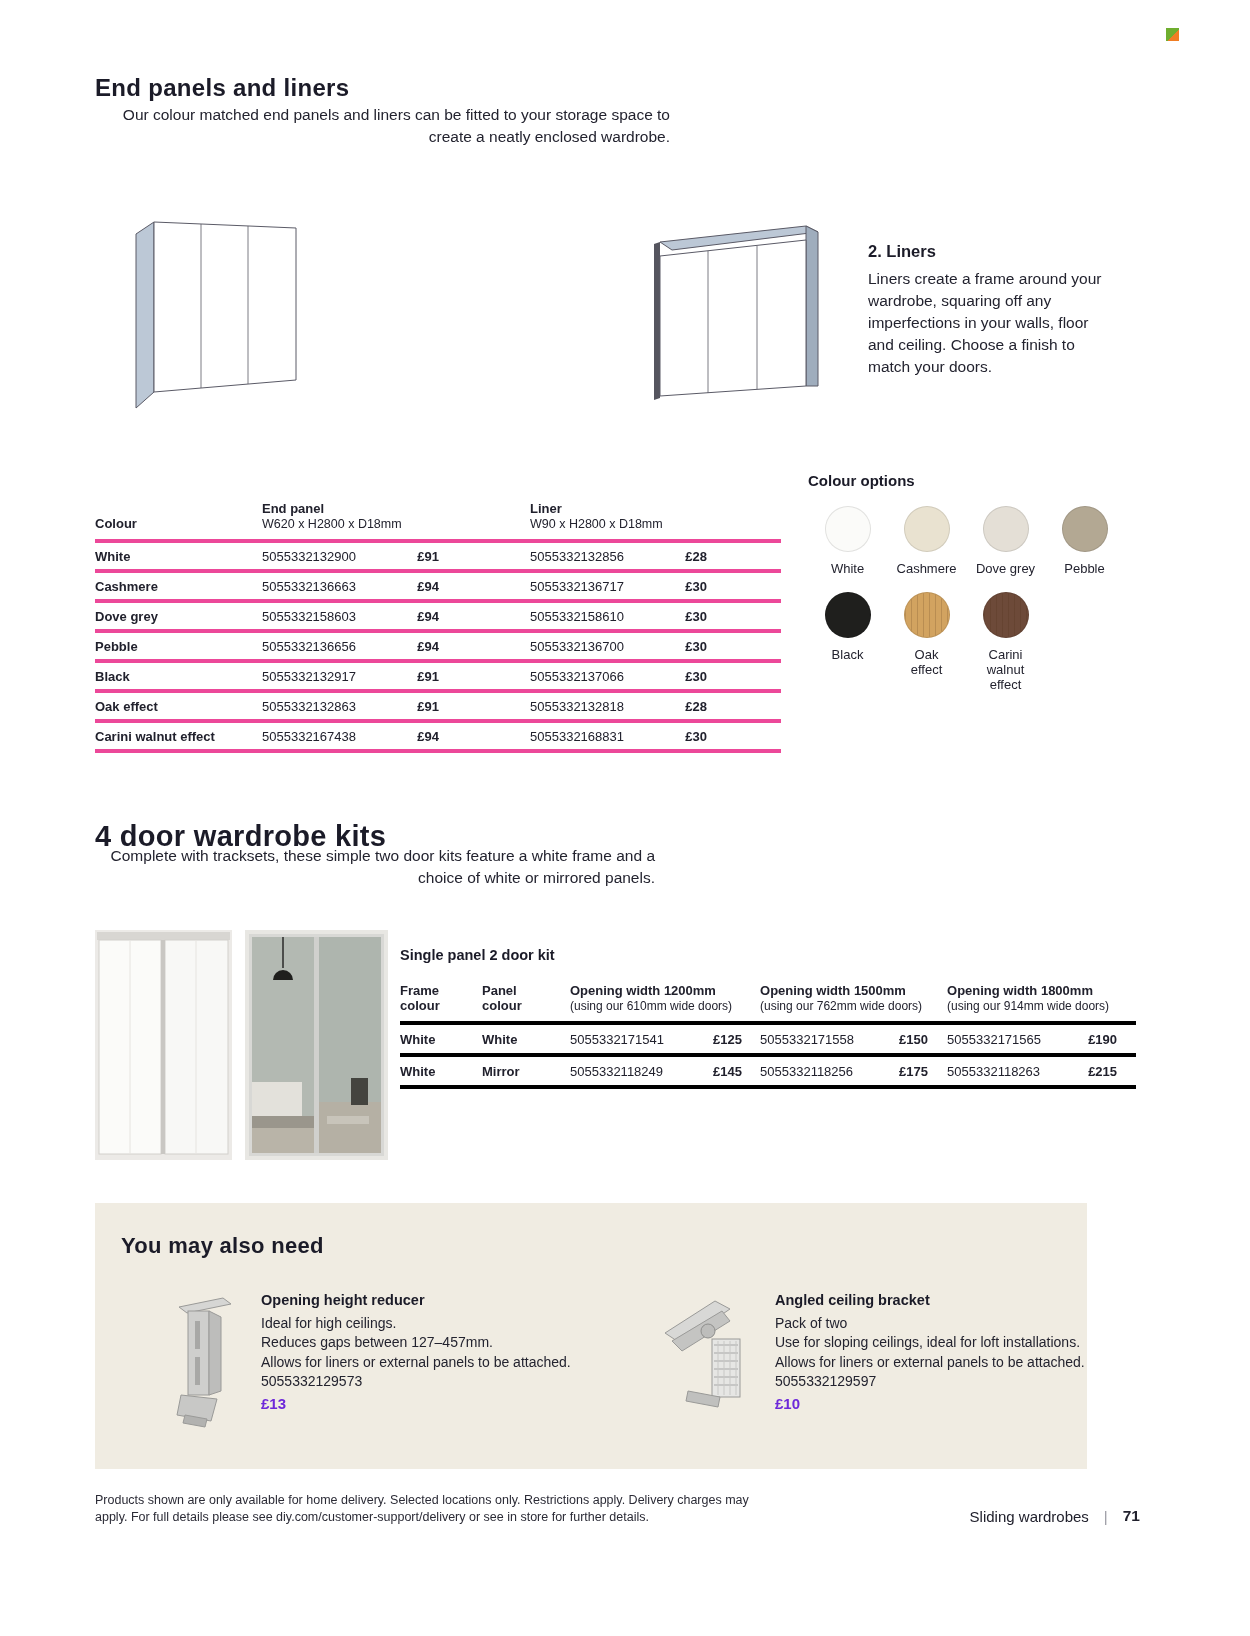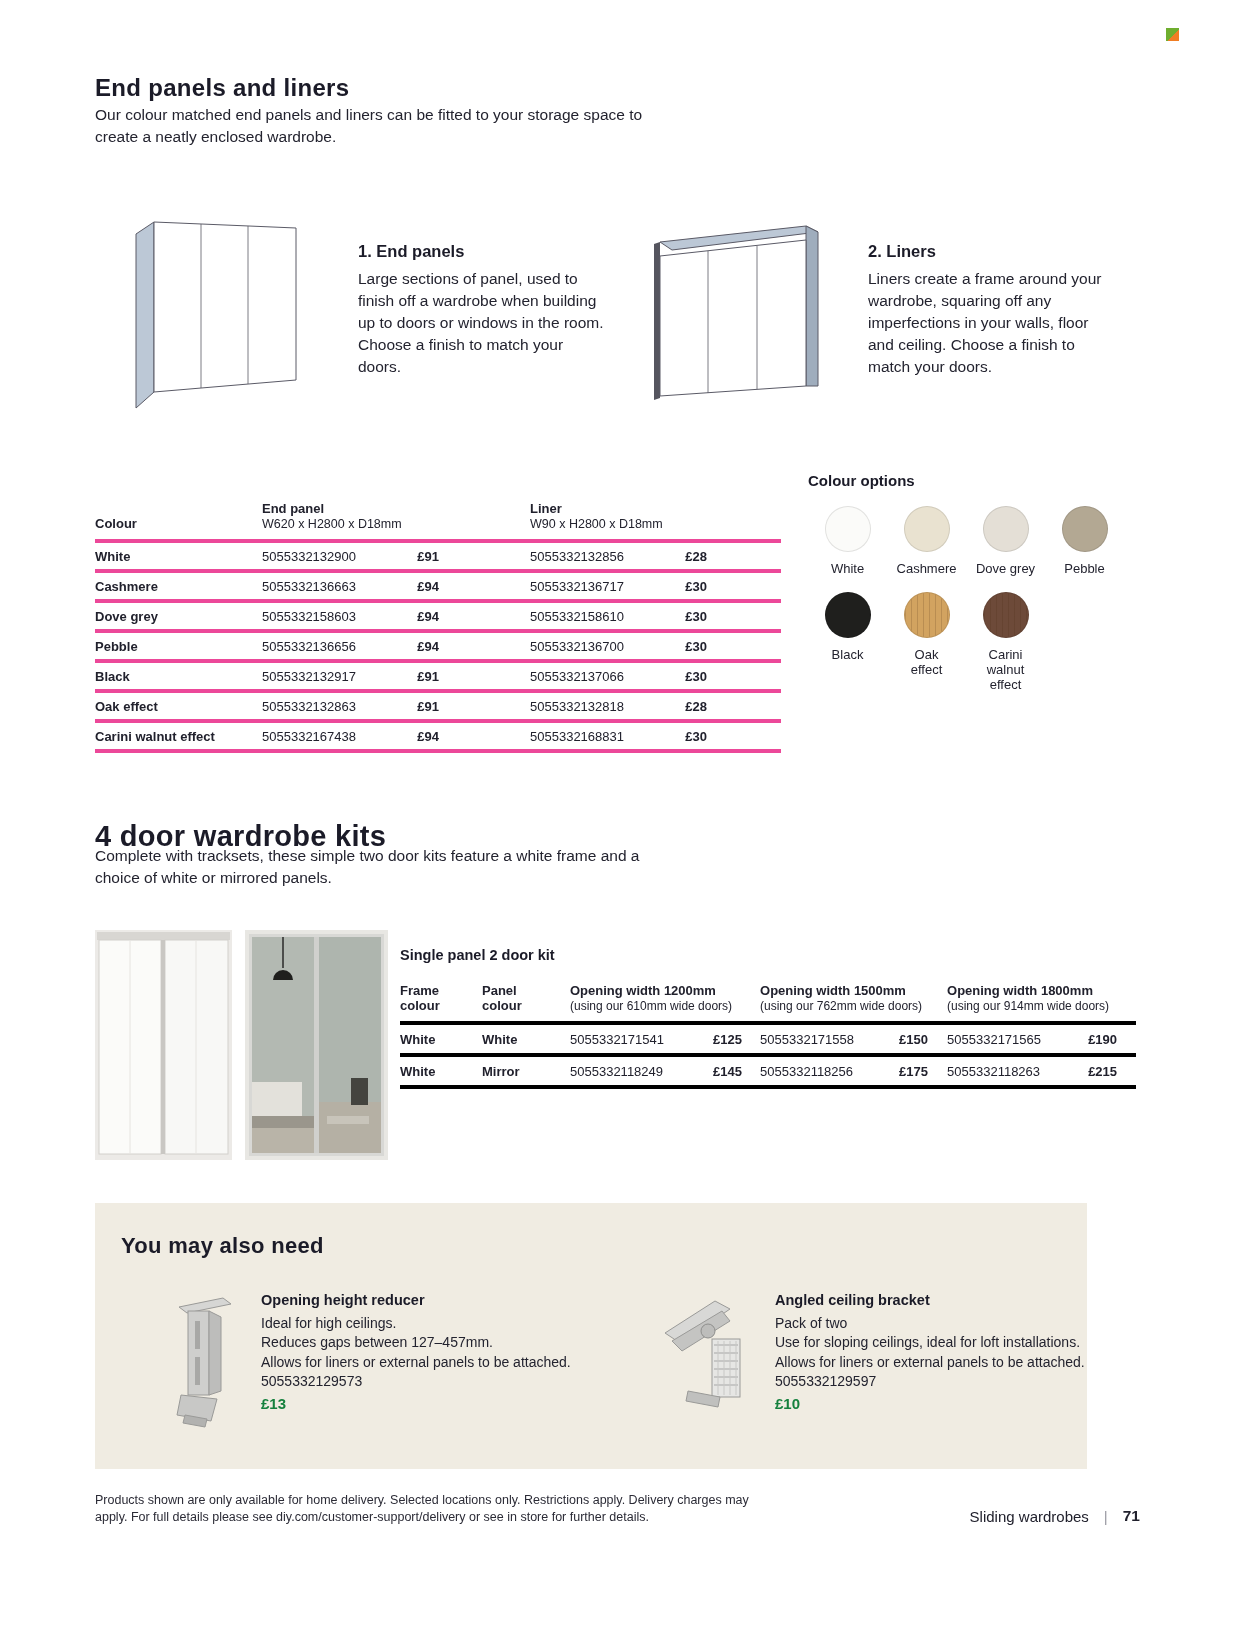--- a/index.html
+++ b/index.html
@@ -3,21 +3,21 @@
 <meta charset="utf-8">
 <style>
   html,body{margin:0;padding:0;background:#ffffff;}
   .page{
     position:relative;width:1250px;height:1636px;background:#ffffff;
     font-family:"Liberation Sans","DejaVu Sans",sans-serif;color:#21212d;overflow:hidden;
   }
   .abs{position:absolute;}
   .h1{font-size:24px;font-weight:700;letter-spacing:.3px;color:#1b1b28;}
   .h2{font-size:29px;font-weight:700;letter-spacing:.3px;color:#1b1b28;}
-  .body-text{font-size:15.5px;line-height:22px;color:#23232f;}
+  .body-text{font-size:15.5px;line-height:22px;color:#23232f;text-align:right;}
   .feature-title{font-size:16.5px;font-weight:700;color:#1b1b28;margin-bottom:7px;}
   .feature-body{font-size:15.5px;line-height:22px;color:#23232f;}
 
   
   table{border-collapse:collapse;}
   .t1{font-size:13px;width:686px;table-layout:fixed;}
   .t1 td{padding:6px 0 5px;border-bottom:4px solid #ec4899;vertical-align:bottom;}
   .t1 tr.head td{padding-bottom:8px;vertical-align:bottom;}
   .t2{font-size:13px;width:736px;table-layout:fixed;}
   .t2 td{padding:7px 0 6px;border-bottom:4px solid #000000;vertical-align:bottom;}
@@ -38,21 +38,21 @@
   .swatch-label{margin-top:9px;font-size:13px;line-height:15px;white-space:pre-line;color:#23232f;}
 
   
   .also{border-radius:0;}
   .also-title{font-size:22px;font-weight:700;letter-spacing:.3px;color:#1b1b28;padding:30px 0 0 26px;}
   .products{display:flex;padding:32px 0 0 36px;margin-left:40px;}
   .product{display:flex;}
   .p1{width:489px;}
   .product-text{margin-left:20px;font-size:14px;line-height:19.5px;color:#23232f;}
   .product-name{font-size:14.5px;font-weight:700;color:#1b1b28;margin-bottom:3px;}
-  .product-price{font-size:15px;font-weight:700;margin-top:2px;color:#15803d;}
+  .product-price{font-size:15px;font-weight:700;margin-top:2px;color:#6d28d9;}
 
   
   .footer-note{font-size:12.5px;line-height:17px;color:#2b2b36;width:680px;}
   .footer-right{display:flex;align-items:center;font-size:15px;color:#21212d;}
   .sep{color:#9a9aa2;margin:0 15px;font-weight:400;}
   .pageno{font-weight:700;font-size:15.5px;}
 
   .logo-mark{width:13px;height:13px;background:linear-gradient(135deg,#6fae2f 55%,#f07d23 55%);}
   .img-frame{display:block;}
 </style>
@@ -68,24 +68,20 @@
 
   <div class="abs" style="left:106px;top:212px;">
     <svg width="200" height="205" viewBox="0 0 200 205">
       <polygon points="30,22 48,10 48,180 30,196" fill="#bcc8d6" stroke="#5a5a66" stroke-width="1"></polygon>
       <polygon points="48,10 190,16 190,168 48,180" fill="#ffffff" stroke="#5a5a66" stroke-width="1"></polygon>
       <line x1="95" y1="12" x2="95" y2="176" stroke="#5a5a66" stroke-width="0.8"></line>
       <line x1="142" y1="14" x2="142" y2="172" stroke="#5a5a66" stroke-width="0.8"></line>
     </svg>
   </div>
 
-  <div class="abs" style="left:358px;top:242px;width:248px;">
-    <div class="feature-title">1. End panels</div>
-    <div class="feature-body">Large sections of panel, used to finish off a wardrobe when building up to doors or windows in the room. Choose a finish to match your doors.</div>
-  </div>
 
   <div class="abs" style="left:636px;top:210px;">
     <svg width="205" height="200" viewBox="0 0 205 200">
       <polygon points="18,34 24,32 24,188 18,190" fill="#55555f"></polygon>
       <polygon points="24,32 170,16 182,22 36,40" fill="#bcc8d6" stroke="#5a5a66" stroke-width="1"></polygon>
       <polygon points="170,16 182,22 182,176 170,176" fill="#9fadbd" stroke="#5a5a66" stroke-width="1"></polygon>
       <polygon points="24,46 170,30 170,176 24,186" fill="#ffffff" stroke="#5a5a66" stroke-width="1"></polygon>
       <line x1="72" y1="41" x2="72" y2="183" stroke="#5a5a66" stroke-width="0.8"></line>
       <line x1="121" y1="36" x2="121" y2="179" stroke="#5a5a66" stroke-width="0.8"></line>
     </svg>

